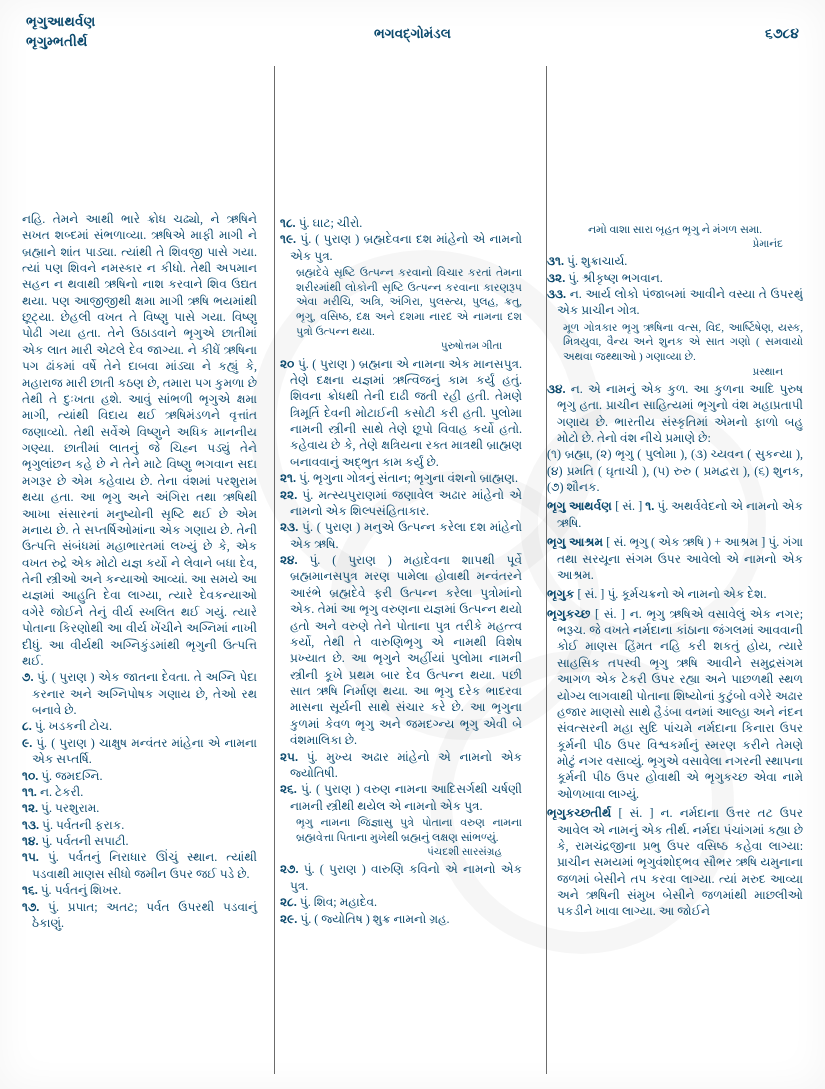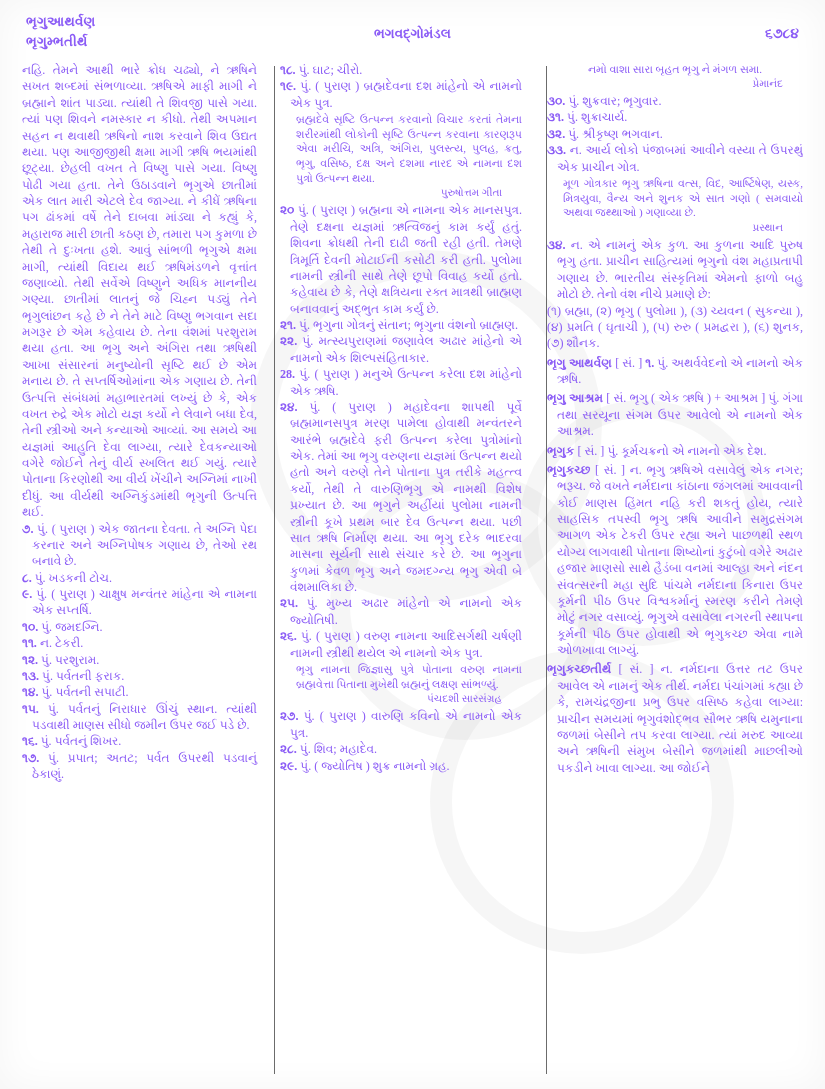--- a/index.html
+++ b/index.html
@@ -9,21 +9,21 @@
     background: #7a7a7a;
   }
   #page {
     position: relative;
     width: 825px;
     height: 1089px;
     margin: 0 auto;
     background: #ffffff;
     overflow: hidden;
     font-family: "Liberation Serif", "DejaVu Serif", serif;
-    color: #8b5cf6;
+    color: #0c4a6e;
     
     box-shadow: inset 0 0 40px rgba(0,0,0,0.045);
   }
   
   .watermark {
     position: absolute;
     border-radius: 50%;
     border: 26px solid rgba(0,0,0,0.035);
     pointer-events: none;
   }
@@ -64,20 +64,21 @@
   }
 
   
   #columns {
     position: absolute;
     left: 22px;
     top: 62px;
     width: 781px;
     height: 1018px;
     display: flex;
+    align-items: center;
   }
   .col {
     position: relative;
     box-sizing: border-box;
     font-size: 12.1px;
     line-height: 1.355;
     text-align: justify;
     text-justify: inter-word;
     overflow: hidden;
   }
@@ -177,39 +178,38 @@
       <div id="c2-senses-a">
           <p class="sense hang"><span class="num">૧૮. </span><span>પું. </span><span>ઘાટ; ચીરો.</span></p>
           <p class="sense hang"><span class="num">૧૯. </span><span>પું. </span><span>( પુરાણ ) </span><span>બ્રહ્મદેવના દશ માંહેનો એ નામનો એક પુત્ર.</span></p>
         </div>
       <p class="quote">બ્રહ્મદેવે સૃષ્ટિ ઉત્પન્ન કરવાનો વિચાર કરતાં તેમના શરીરમાંથી લોકોની સૃષ્ટિ ઉત્પન્ન કરવાના કારણરૂપ એવા મરીચિ, અત્રિ, અંગિરા, પુલસ્ત્ય, પુલહ, ક્રતુ, ભૃગુ, વસિષ્ઠ, દક્ષ અને દશમા નારદ એ નામના દશ પુત્રો ઉત્પન્ન થયા.</p>
       <p class="cite">પુરુષોત્તમ ગીતા</p>
       <div id="c2-senses-b">
           <p class="sense hang"><span class="num">૨૦ </span><span>પું. </span><span>( પુરાણ ) </span><span>બ્રહ્મના એ નામના એક માનસપુત્ર. તેણે દક્ષના યજ્ઞમાં ઋત્વિજનું કામ કર્યું હતું. શિવના ક્રોધથી તેની દાઢી જતી રહી હતી. તેમણે ત્રિમૂર્તિ દેવની મોટાઈની કસોટી કરી હતી. પુલોમા નામની સ્ત્રીની સાથે તેણે છૂપો વિવાહ કર્યો હતો. કહેવાય છે કે, તેણે ક્ષત્રિયના રક્ત માત્રથી બ્રાહ્મણ બનાવવાનું અદ્ભુત કામ કર્યું છે.</span></p>
           <p class="sense hang"><span class="num">૨૧. </span><span>પું. </span><span>ભૃગુના ગોત્રનું સંતાન; ભૃગુના વંશનો બ્રાહ્મણ.</span></p>
           <p class="sense hang"><span class="num">૨૨. </span><span>પું. </span><span>મત્સ્યપુરાણમાં જણાવેલ અઢાર માંહેનો એ નામનો એક શિલ્પસંહિતાકાર.</span></p>
-          <p class="sense hang"><span class="num">28. </span><span>પું. </span><span>( પુરાણ ) </span><span>મનુએ ઉત્પન્ન કરેલા દશ માંહેનો એક ઋષિ.</span></p>
+          <p class="sense hang"><span class="num">૨૩. </span><span>પું. </span><span>( પુરાણ ) </span><span>મનુએ ઉત્પન્ન કરેલા દશ માંહેનો એક ઋષિ.</span></p>
           <p class="sense hang"><span class="num">૨૪. </span><span>પું. </span><span>( પુરાણ ) </span><span>મહાદેવના શાપથી પૂર્વે બ્રહ્મમાનસપુત્ર મરણ પામેલા હોવાથી મન્વંતરને આરંભે બ્રહ્મદેવે ફરી ઉત્પન્ન કરેલા પુત્રોમાંનો એક. તેમાં આ ભૃગુ વરુણના યજ્ઞમાં ઉત્પન્ન થયો હતો અને વરુણે તેને પોતાના પુત્ર તરીકે મહત્ત્વ કર્યો, તેથી તે વારુણિભૃગુ એ નામથી વિશેષ પ્રખ્યાત છે. આ ભૃગુને અહીંયાં પુલોમા નામની સ્ત્રીની કૂખે પ્રથમ બાર દેવ ઉત્પન્ન થયા. પછી સાત ઋષિ નિર્માણ થયા. આ ભૃગુ દરેક ભાદરવા માસના સૂર્યની સાથે સંચાર કરે છે. આ ભૃગુના કુળમાં કેવળ ભૃગુ અને જમદગ્ન્ય ભૃગુ એવી બે વંશમાલિકા છે.</span></p>
           <p class="sense hang"><span class="num">૨૫. </span><span>પું. </span><span>મુખ્ય અઢાર માંહેનો એ નામનો એક જ્યોતિષી.</span></p>
           <p class="sense hang"><span class="num">૨૬. </span><span>પું. </span><span>( પુરાણ ) </span><span>વરુણ નામના આદિસર્ગથી ચર્ષણી નામની સ્ત્રીથી થયેલ એ નામનો એક પુત્ર.</span></p>
         </div>
       <p class="quote">ભૃગુ નામના જિજ્ઞાસુ પુત્રે પોતાના વરુણ નામના બ્રહ્મવેત્તા પિતાના મુખેથી બ્રહ્મનું લક્ષણ સાંભળ્યું.</p>
       <p class="cite">પંચદશી સારસંગ્રહ</p>
       <div id="c2-senses-c">
           <p class="sense hang"><span class="num">૨૭. </span><span>પું. </span><span>( પુરાણ ) </span><span>વારુણિ કવિનો એ નામનો એક પુત્ર.</span></p>
           <p class="sense hang"><span class="num">૨૮. </span><span>પું. </span><span>શિવ; મહાદેવ.</span></p>
           <p class="sense hang"><span class="num">૨૯. </span><span>પું. </span><span>( જ્યોતિષ ) </span><span>શુક્ર નામનો ગ્રહ.</span></p>
         </div>
     </div>
 
     <div class="col col-3">
       <p class="verse">નમો વાશા સારા બૃહત ભૃગુ ને મંગળ સમા.</p>
       <p class="cite">પ્રેમાનંદ</p>
       <div id="c3-senses">
-          <p class="sense hang"><span class="num">૩૦. </span><span>પું. </span><span>શુક્રવાર; ભૃગુવાર.</span></p>
           <p class="sense hang"><span class="num">૩૧. </span><span>પું. </span><span>શુક્રાચાર્ય.</span></p>
           <p class="sense hang"><span class="num">૩૨. </span><span>પું. </span><span>શ્રીકૃષ્ણ ભગવાન.</span></p>
           <p class="sense hang"><span class="num">૩૩. </span><span>ન. </span><span>આર્ય લોકો પંજાબમાં આવીને વસ્યા તે ઉપરથું એક પ્રાચીન ગોત્ર.</span></p>
         </div>
       <p class="quote">મૂળ ગોત્રકાર ભૃગુ ઋષિના વત્સ, વિદ, આર્ષ્ટિષેણ, યસ્ક, મિત્રયુવા, વૈન્ય અને શુનક એ સાત ગણો ( સમવાયો અથવા જથ્થાઓ ) ગણાવ્યા છે.</p>
       <p class="cite">પ્રસ્થાન</p>
       <div id="c3-sense34">
           <p class="sense hang"><span class="num">૩૪. </span><span>ન. </span><span>એ નામનું એક કુળ. આ કુળના આદિ પુરુષ ભૃગુ હતા. પ્રાચીન સાહિત્યમાં ભૃગુનો વંશ મહાપ્રતાપી ગણાય છે. ભારતીય સંસ્કૃતિમાં એમનો ફાળો બહુ મોટો છે. તેનો વંશ નીચે પ્રમાણે છે:</span></p>
         </div>
       <p class="sense gen-list">(૧) બ્રહ્મા, (૨) ભૃગુ ( પુલોમા ), (૩) ચ્યવન ( સુકન્યા ), (૪) પ્રમતિ ( ઘૃતાચી ), (૫) રુરુ ( પ્રમદ્વરા ), (૬) શુનક, (૭) શૌનક.</p>

